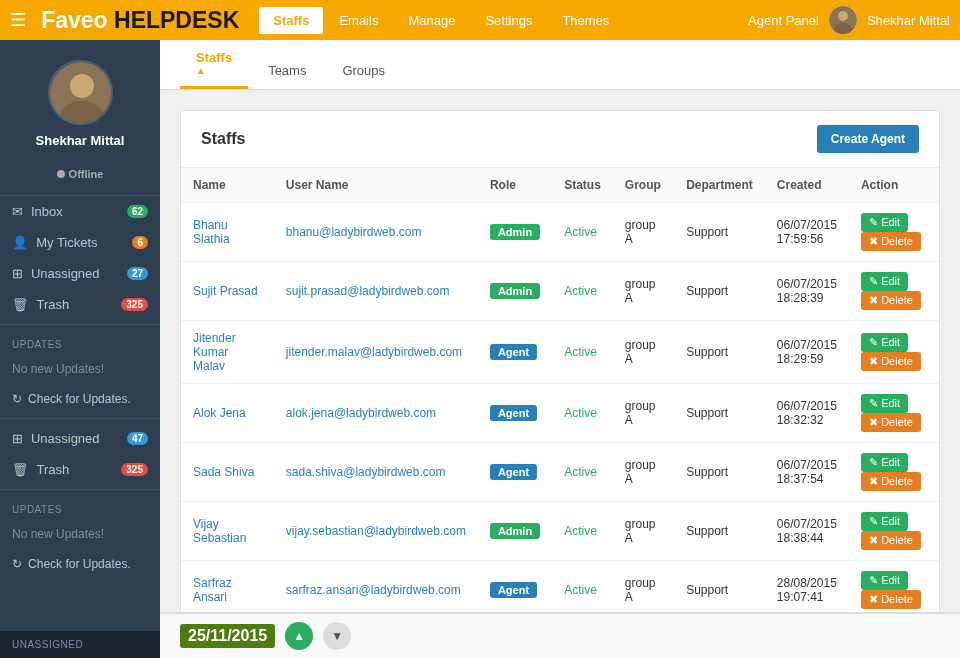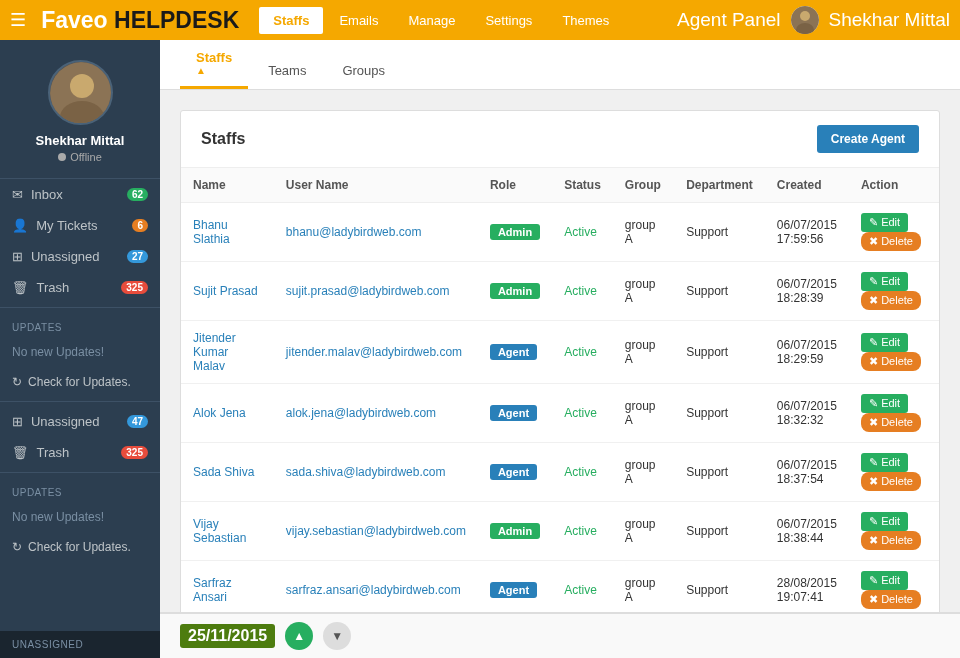--- a/index.html
+++ b/index.html
@@ -45,21 +45,21 @@
       background: #fff;
       color: #f5a800;
       font-weight: bold;
     }
     .top-nav .right-section {
       margin-left: auto;
       display: flex;
       align-items: center;
       gap: 10px;
       color: #fff;
-      font-size: 19px;
+      font-size: 13px;
     }
     .top-nav .agent-panel { cursor: pointer; }
     .top-nav .user-avatar {
       width: 28px; height: 28px;
       border-radius: 50%;
       background: #ccc;
       overflow: hidden;
       display: flex; align-items: center; justify-content: center;
     }
     .top-nav .user-avatar svg { width: 28px; height: 28px; }
@@ -102,21 +102,22 @@
       font-size: 13px;
       font-weight: bold;
       text-align: center;
     }
     .sidebar-status {
       font-size: 11px;
       color: #aaa;
       display: flex;
       align-items: center;
       gap: 4px;
-      margin-top: 3px;
+      margin-top: 20px;
+      font-weight: bold;
     }
     .status-dot {
       width: 8px; height: 8px;
       border-radius: 50%;
       background: #aaa;
       display: inline-block;
     }
     .sidebar-section-label {
       font-size: 10px;
       color: #7a8fa3;
@@ -299,21 +300,21 @@
       border-radius: 3px;
       cursor: pointer;
       font-size: 11px;
       margin-right: 12px;
     }
     .action-delete {
       background: #e67e22;
       color: #fff;
       border: none;
       padding: 3px 8px;
-      border-radius: 8px;
+      border-radius: 3px;
       cursor: pointer;
       font-size: 11px;
     }
 
     
     .footer {
       background: #f9f9f9;
       border-top: 1px solid #e0e0e0;
       padding: 10px 20px;
       font-size: 12px;

